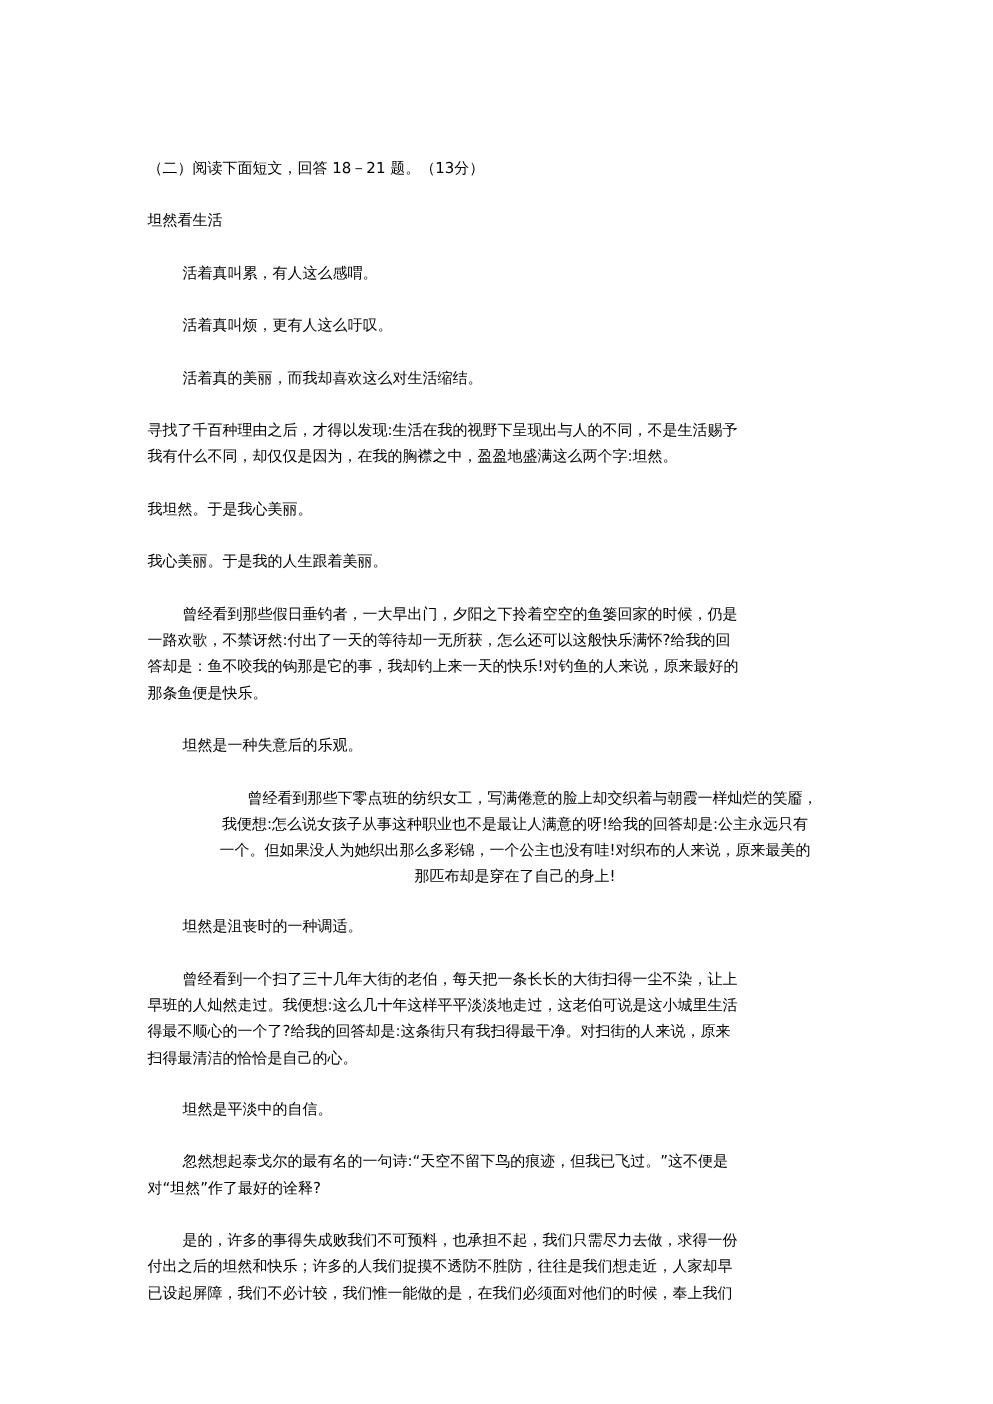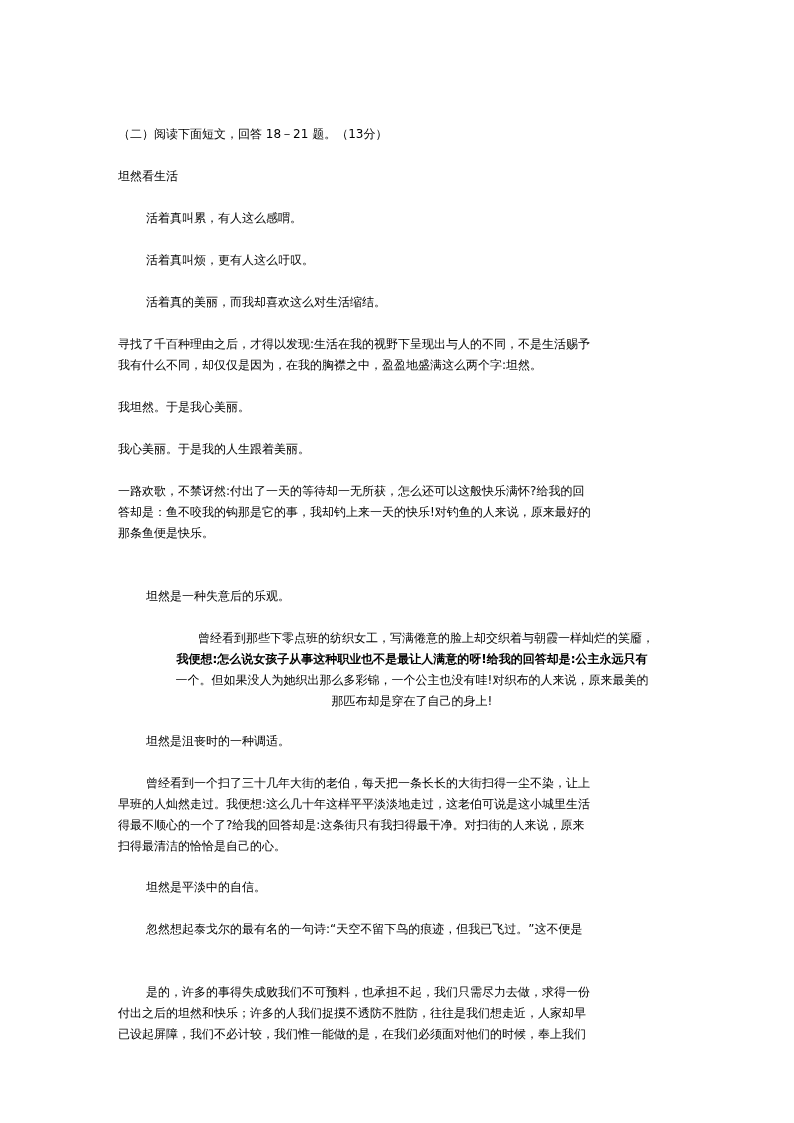--- a/index.html
+++ b/index.html
@@ -35,46 +35,48 @@
     <span class="line">寻找了千百种理由之后，才得以发现:生活在我的视野下呈现出与人的不同，不是生活赐予</span>
     <span class="line">我有什么不同，却仅仅是因为，在我的胸襟之中，盈盈地盛满这么两个字:坦然。</span>
   </p>
   <p class="p" style="top:397px;">
     <span class="line">我坦然。于是我心美丽。</span>
   </p>
   <p class="p" style="top:439px;">
     <span class="line">我心美丽。于是我的人生跟着美丽。</span>
   </p>
   <p class="p indent" style="top:481px;">
+    <span class="line" style="margin-left:0;">曾经看到那些假日垂钓者，一大早出门，夕阳之下拎着空空的鱼篓回家的时候，仍是</span>
     <span class="line" style="margin-left:-28px;">一路欢歌，不禁讶然:付出了一天的等待却一无所获，怎么还可以这般快乐满怀?给我的回</span>
     <span class="line" style="margin-left:-28px;">答却是：鱼不咬我的钩那是它的事，我却钓上来一天的快乐!对钓鱼的人来说，原来最好的</span>
     <span class="line" style="margin-left:-28px;">那条鱼便是快乐。</span>
   </p>
   <p class="p indent" style="top:586px;">
     <span class="line">坦然是一种失意后的乐观。</span>
   </p>
   <p class="p indent" style="top:628px;text-align:center;">
     <span class="line">曾经看到那些下零点班的纺织女工，写满倦意的脸上却交织着与朝霞一样灿烂的笑靥，</span>
-    <span class="line" style="margin-left:-28px;font-weight:bold;">我便想:怎么说女孩子从事这种职业也不是最让人满意的呀!给我的回答却是:公主永远只有</span>
+    <span class="line" style="margin-left:-28px;">我便想:怎么说女孩子从事这种职业也不是最让人满意的呀!给我的回答却是:公主永远只有</span>
     <span class="line" style="margin-left:-28px;">一个。但如果没人为她织出那么多彩锦，一个公主也没有哇!对织布的人来说，原来最美的</span>
     <span class="line" style="margin-left:-28px;">那匹布却是穿在了自己的身上!</span>
   </p>
   <p class="p indent" style="top:731px;">
     <span class="line">坦然是沮丧时的一种调适。</span>
   </p>
   <p class="p indent" style="top:773px;">
     <span class="line">曾经看到一个扫了三十几年大街的老伯，每天把一条长长的大街扫得一尘不染，让上</span>
     <span class="line" style="margin-left:-28px;">早班的人灿然走过。我便想:这么几十年这样平平淡淡地走过，这老伯可说是这小城里生活</span>
     <span class="line" style="margin-left:-28px;">得最不顺心的一个了?给我的回答却是:这条街只有我扫得最干净。对扫街的人来说，原来</span>
     <span class="line" style="margin-left:-28px;">扫得最清洁的恰恰是自己的心。</span>
   </p>
   <p class="p indent" style="top:877px;">
     <span class="line">坦然是平淡中的自信。</span>
   </p>
   <p class="p indent" style="top:919px;">
     <span class="line">忽然想起泰戈尔的最有名的一句诗:“天空不留下鸟的痕迹，但我已飞过。”这不便是</span>
+    <span class="line" style="margin-left:-28px;">对“坦然”作了最好的诠释?</span>
   </p>
   <p class="p indent" style="top:982px;">
     <span class="line">是的，许多的事得失成败我们不可预料，也承担不起，我们只需尽力去做，求得一份</span>
     <span class="line" style="margin-left:-28px;">付出之后的坦然和快乐；许多的人我们捉摸不透防不胜防，往往是我们想走近，人家却早</span>
     <span class="line" style="margin-left:-28px;">已设起屏障，我们不必计较，我们惟一能做的是，在我们必须面对他们的时候，奉上我们</span>
   </p>
 </div>
 
 </body></html>

